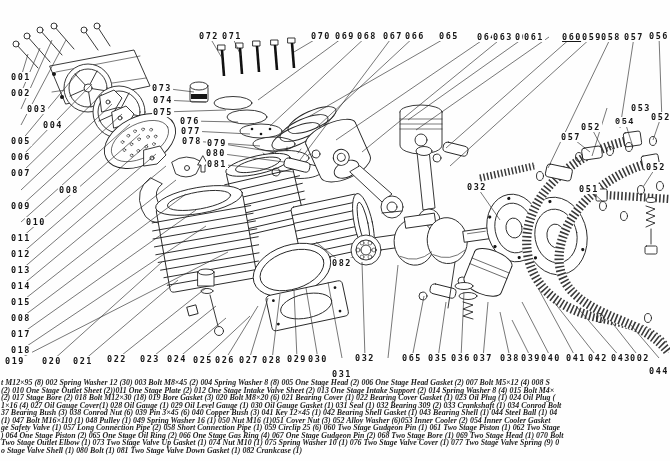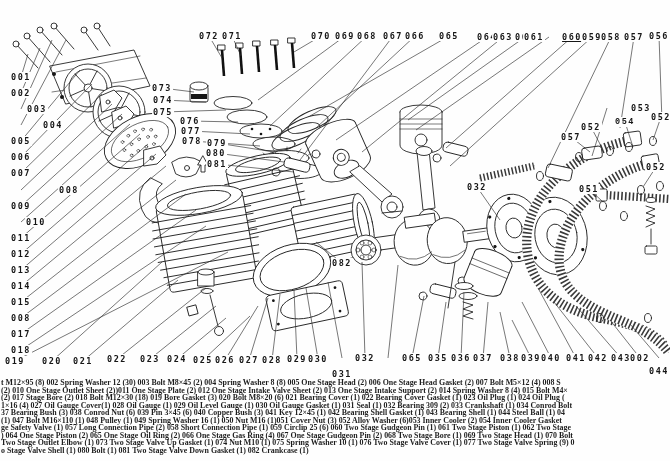--- a/index.html
+++ b/index.html
@@ -12,21 +12,21 @@
   .thin{stroke-width:.6;}
   .blk{fill:#161616;stroke:none;}
   #leaders line{stroke:#2e2e2e;stroke-width:.65;}
   #page-title{position:absolute;left:356px;top:1px;transform:translateX(-50%);
       font-family:"Liberation Serif",serif;font-size:24px;font-weight:500;letter-spacing:7px;
       color:#141414;white-space:nowrap;}
   .callout{position:absolute;transform:translate(-50%,-50%);
       font-family:"DejaVu Sans Mono",monospace;font-weight:700;font-size:8.5px;
       letter-spacing:1.5px;color:#161616;background:#fefefe;padding:0 1px;line-height:10px;
       white-space:nowrap;}
-  #parts-list{position:absolute;left:0;top:379px;width:580px;height:82px;overflow:hidden;}
+  #parts-list{position:absolute;left:0;top:379px;width:580px;height:82px;overflow:hidden;font-style:italic;}
   .pline{font-family:"Liberation Serif",serif;font-weight:700;font-size:7.9px;
       line-height:7.5px;color:#1d1d1d;white-space:nowrap;padding-left:1px;}
 </style>
 </head>
 <body>
 
 <div id="stage">
   <svg id="diagram-svg" width="670" height="375" viewBox="0 0 670 375">
 
     <g>

